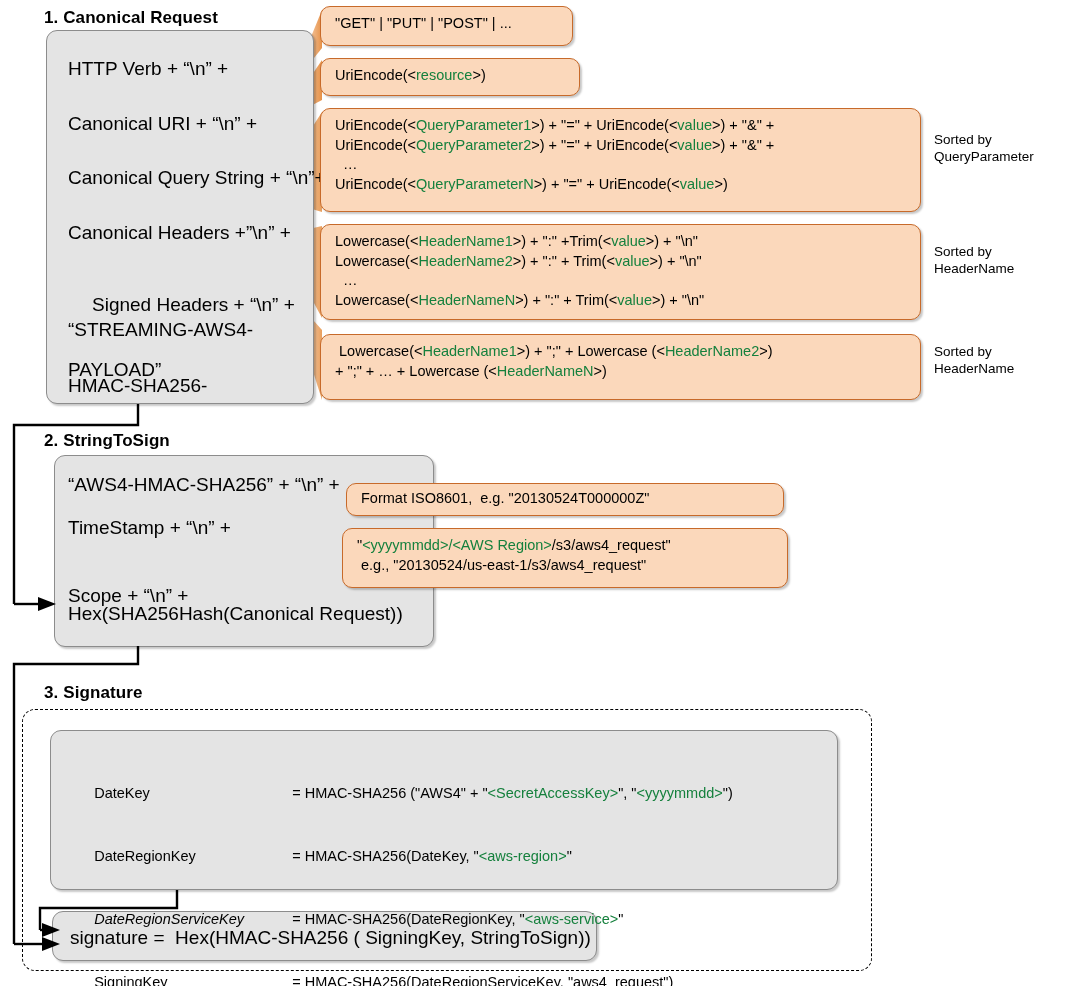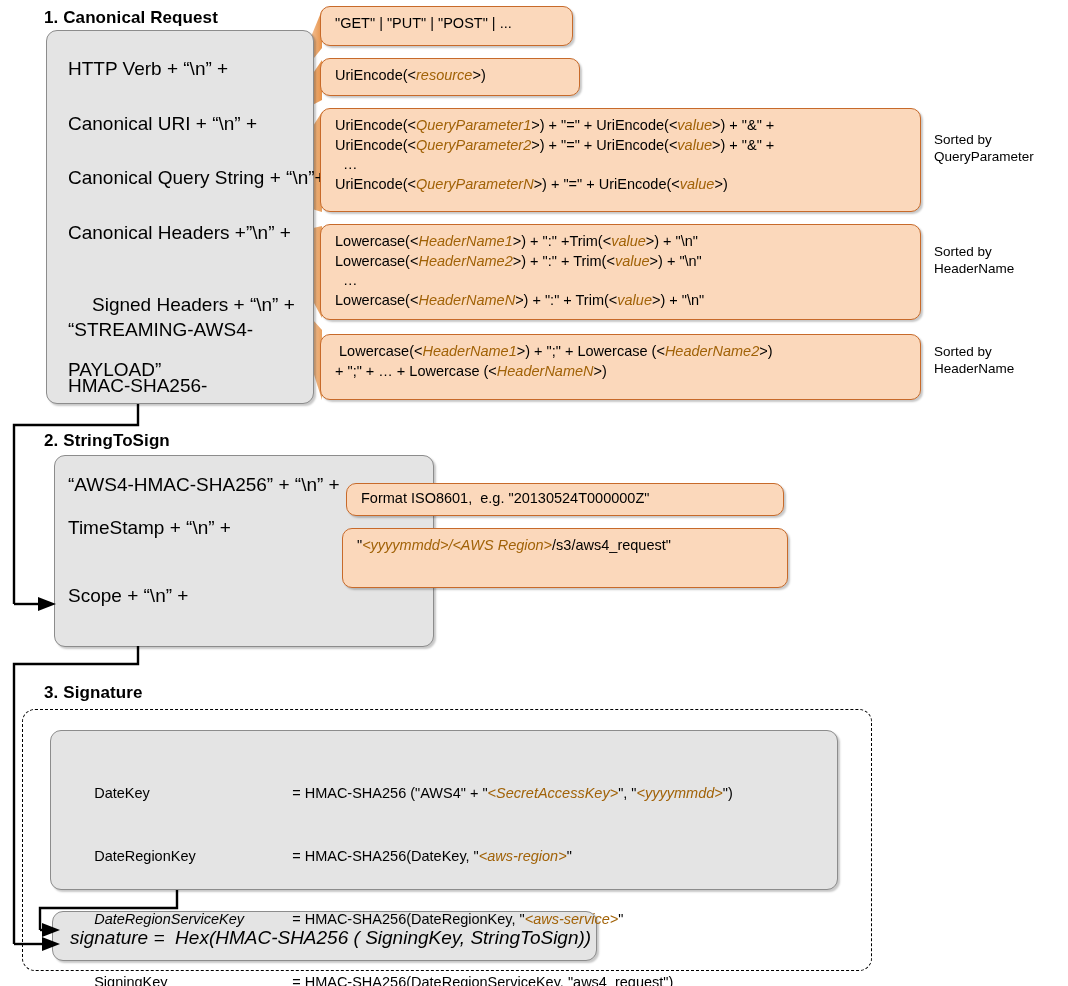--- a/index.html
+++ b/index.html
@@ -11,25 +11,25 @@
   .graybox{position:absolute;background:#e4e4e4;border:1.3px solid #8c8c8c;border-radius:11px;
            box-shadow:2px 2px 2px rgba(0,0,0,.22);box-sizing:border-box;}
 
   .dashbox{position:absolute;border:1.6px dashed #000;border-radius:13px;box-sizing:border-box;background:transparent;}
 
   .gtext{position:absolute;font-size:19px;line-height:19px;color:#000;white-space:pre;}
 
   .callout{position:absolute;background:#fbd8bb;border:1.1px solid #c76a2a;border-radius:10px;
            box-sizing:border-box;box-shadow:2px 2px 2px rgba(0,0,0,.22);}
   .callout .ct{position:absolute;left:14px;top:7px;font-size:14.5px;line-height:19.5px;white-space:pre;color:#000;}
-  .var{color:#a16207;font-style:italic;}
+  .var{color:#15803d;}
   .note{position:absolute;font-size:13.5px;line-height:17px;color:#000;white-space:pre;}
   svg.arrowlayer{position:absolute;left:0;top:0;width:1068px;height:986px;pointer-events:none;}
   .sigline{position:absolute;font-size:14.5px;line-height:21px;white-space:pre;color:#000;}
-  .italics{font-style:italic;}
+  .italics{}
 </style>
 </head>
 <body>
 
 <div id="root">
 
   <svg class="arrowlayer">
     <defs>
       <linearGradient id="tg" x1="0" y1="0" x2="1" y2="0">
         <stop offset="0%" stop-color="#fbd8bb" stop-opacity="0.25"></stop>
@@ -111,27 +111,28 @@
   <div class="note" style="left: 934px; top: 343px; white-space: pre;">Sorted by
 HeaderName</div>
 
   <div class="hdr" style="left:44px;top:431px;">2. StringToSign</div>
 
   <div class="graybox" style="left:54px;top:455px;width:380px;height:192px;z-index:10;"></div>
 
   <div class="gtext" style="left:68px;top:475px;z-index:12;text-align:right;">“AWS4-HMAC-SHA256” + “\n” +</div>
   <div class="gtext" style="left:68px;top:518px;z-index:12;">TimeStamp + “\n” +</div>
   <div class="gtext" style="left:68px;top:586px;z-index:12;">Scope + “\n” +</div>
+  <div class="gtext" style="left:68px;top:604px;z-index:12;">Hex(SHA256Hash(Canonical Request))</div>
 
   <div class="callout" style="left:346px;top:483px;width:438px;height:33px;z-index:20;">
     <span class="ct" style="top:5px;">Format ISO8601,  e.g. "20130524T000000Z"</span>
   </div>
 
   <div class="callout" style="left:342px;top:528px;width:446px;height:60px;z-index:20;">
-    <div class="ct" style="top:7px;"><span>"</span><span class="var">&lt;yyyymmdd&gt;/&lt;AWS Region&gt;</span><span>/s3/aws4_request"</span><br></div>
+    <div class="ct" style="top:7px;"><span>"</span><span class="var">&lt;yyyymmdd&gt;/&lt;AWS Region&gt;</span><span>/s3/aws4_request"</span><br><span> e.g., "20130524/us-east-1/s3/aws4_request"</span></div>
   </div>
 
   <div class="hdr" style="left:44px;top:683px;">3. Signature</div>
 
   <div class="dashbox" style="left:22px;top:709px;width:850px;height:262px;z-index:5;"></div>
 
   <div class="graybox" style="left:50px;top:730px;width:788px;height:160px;z-index:10;"></div>
 
   <div style="position:absolute;left:70px;top:762px;z-index:12;">
     <div class="sigline" style="position:relative;">

